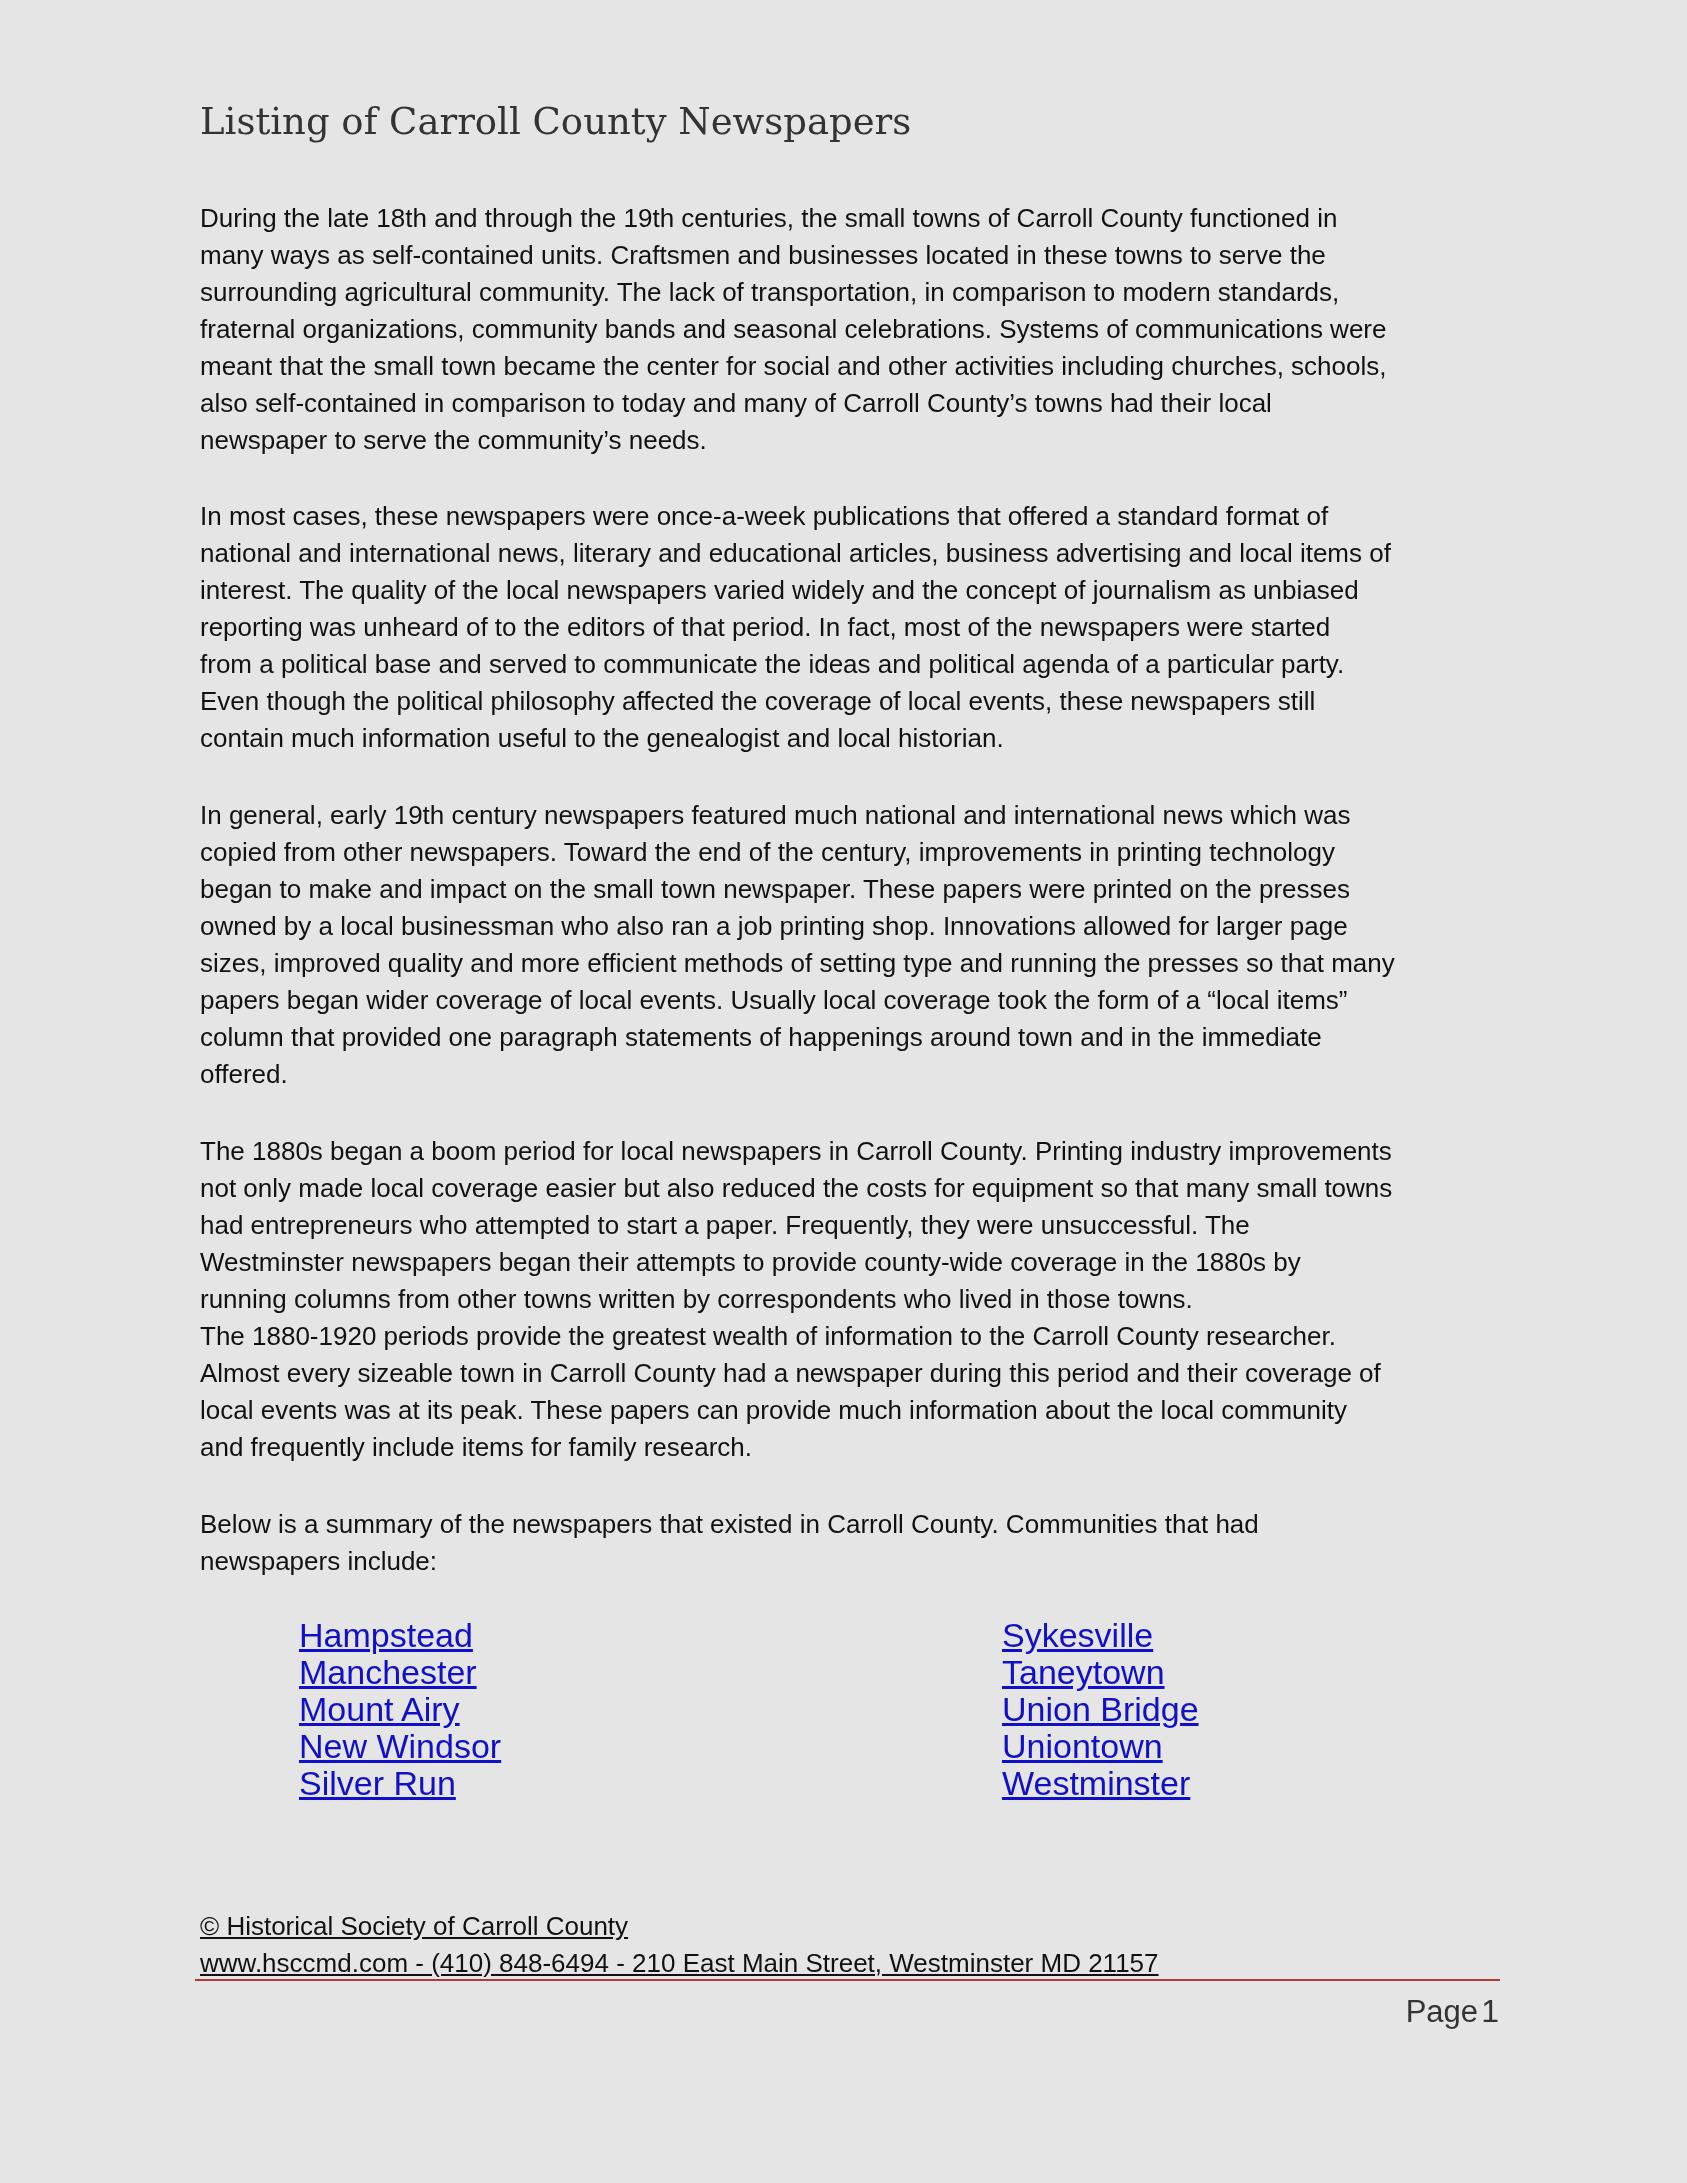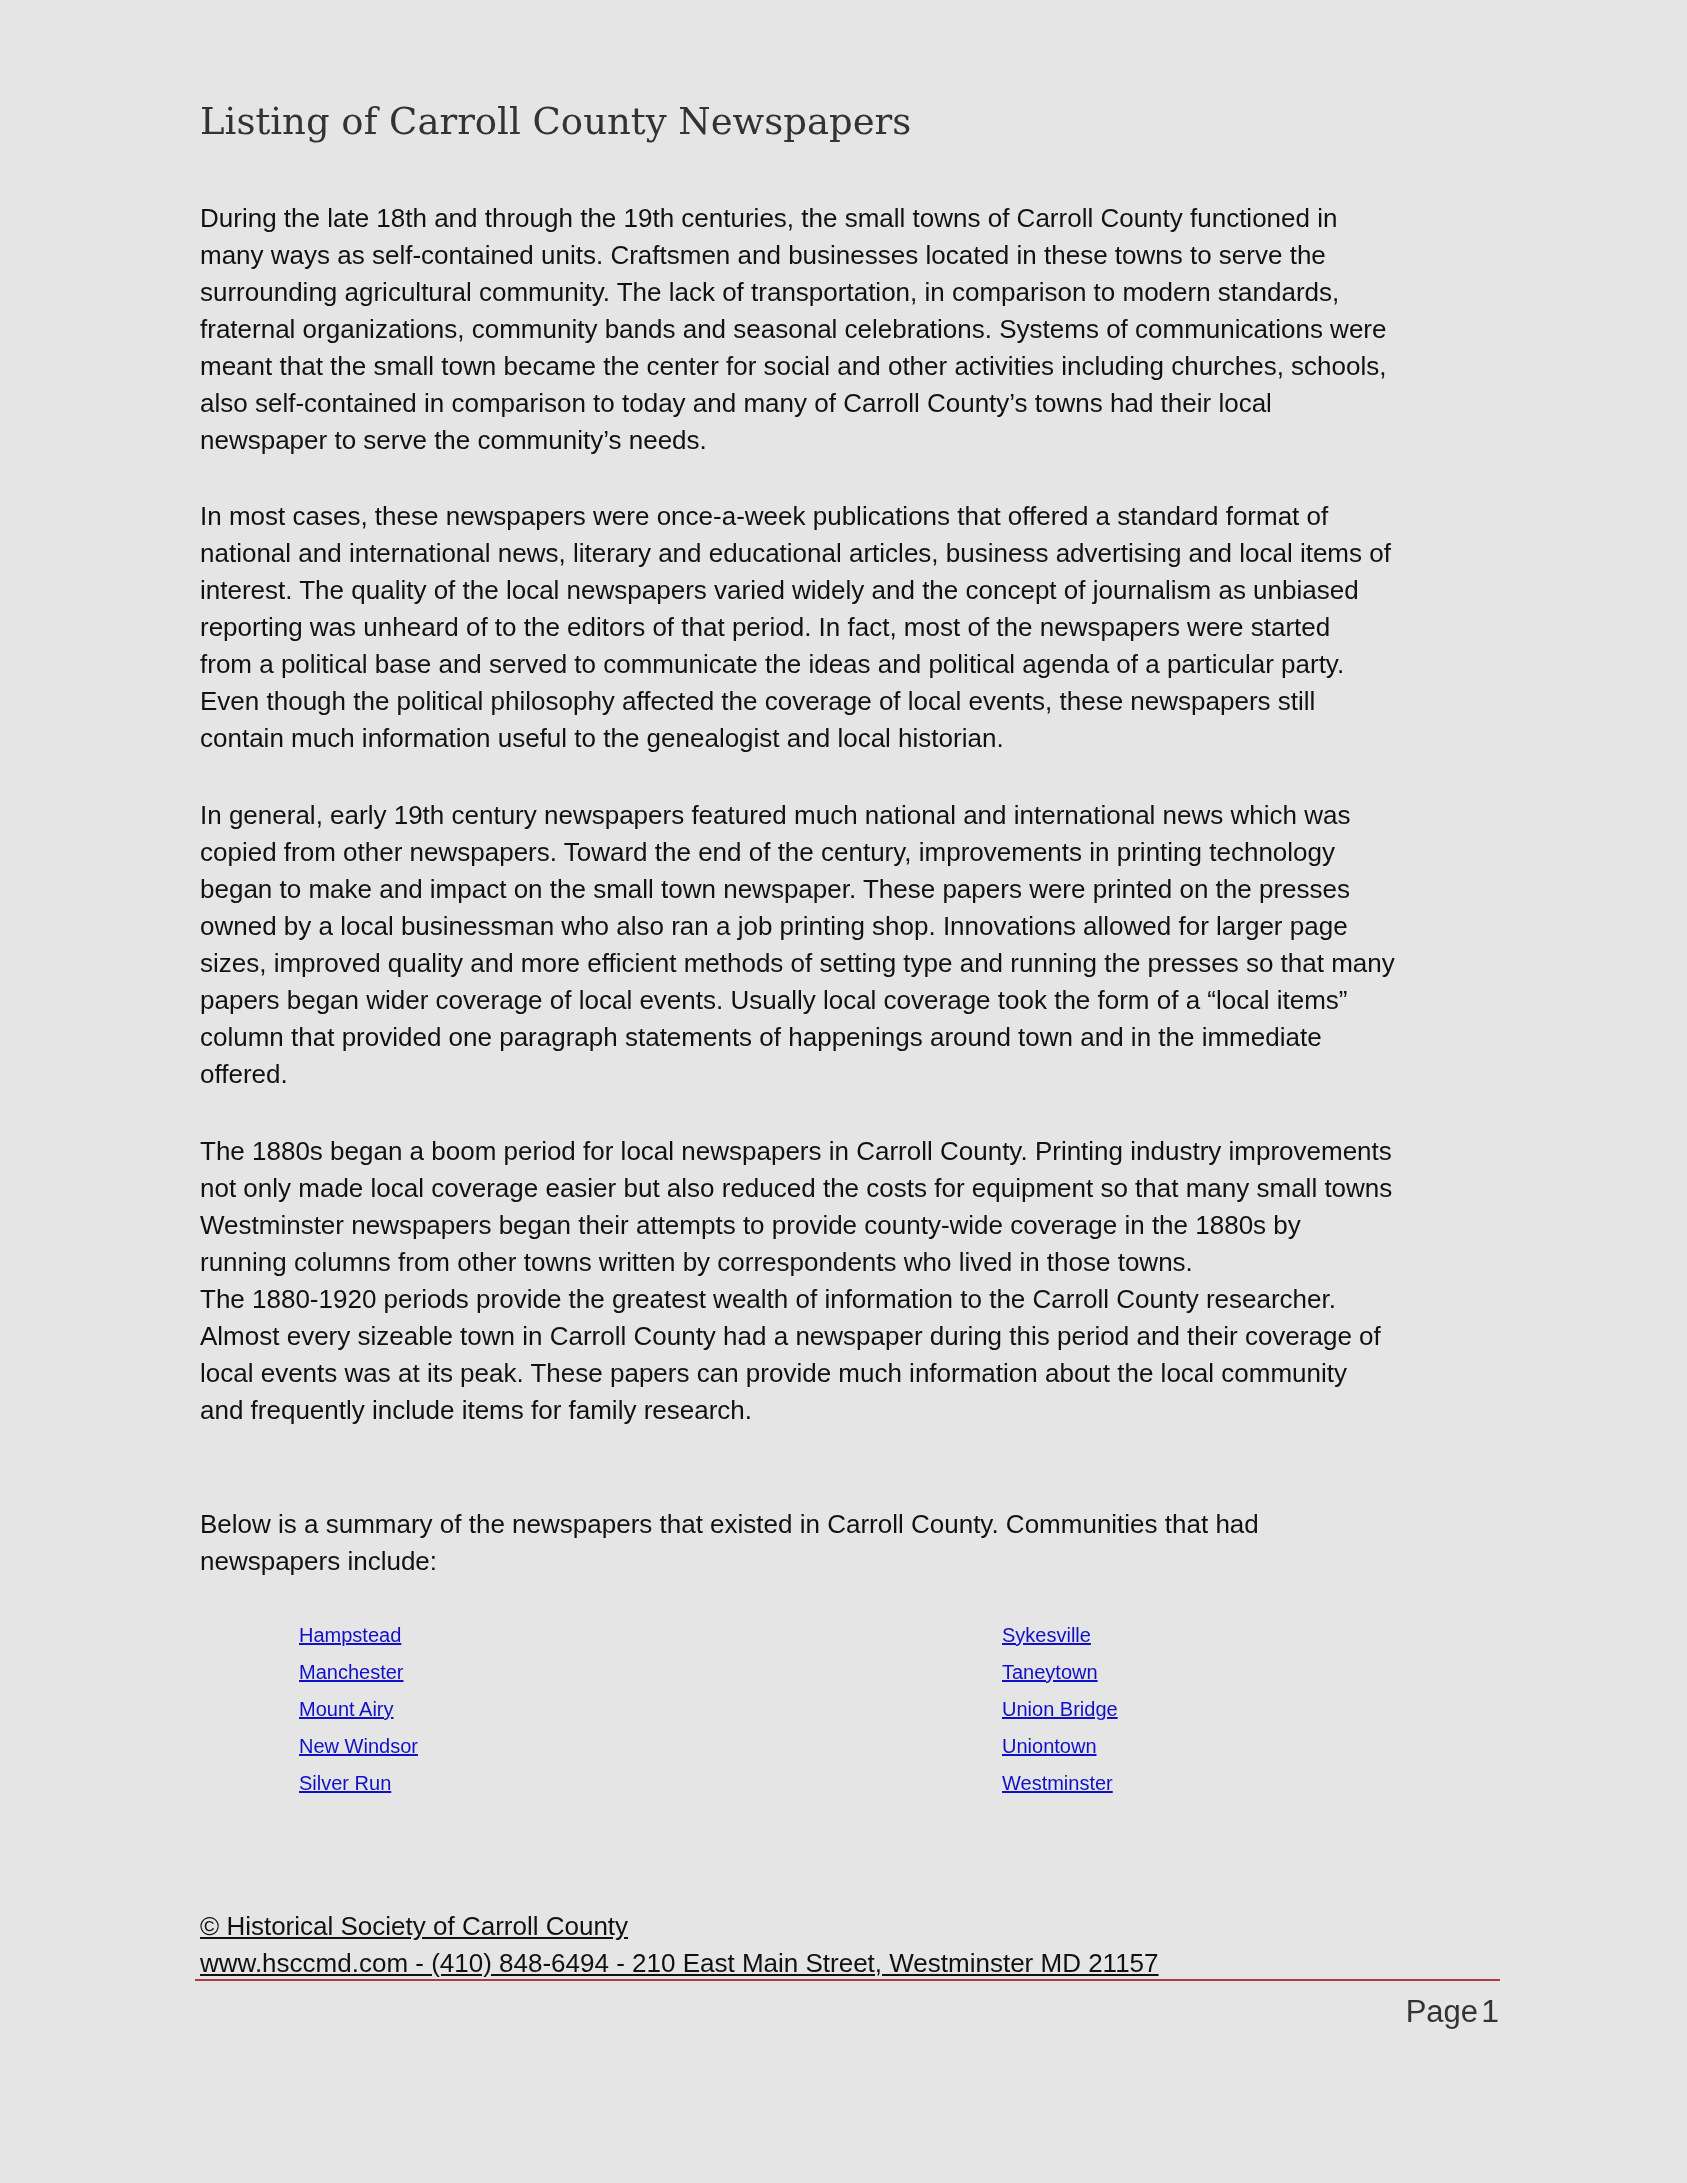--- a/index.html
+++ b/index.html
@@ -22,21 +22,21 @@
   .p3 { top: 797px; }
   .p4 { top: 1133px; }
   .p5 { top: 1506px; }
   .links { position: absolute; top: 1617px; left: 0; width: 1687px; }
   .link-col { position: absolute; top: 0; }
   .link-col.left { left: 299px; }
   .link-col.right { left: 1002px; }
   .town-link {
     display: block; color: #1010c8; text-decoration: underline;
     font-family: "Liberation Sans", "DejaVu Sans", sans-serif;
-    font-size: 20px; line-height: 37px; cursor: pointer;
+    font-size: 34px; line-height: 37px; cursor: pointer;
   }
   .footer { position: absolute; left: 200px; top: 1908px; width: 1307px;
     font-family: "Liberation Sans", "DejaVu Sans", sans-serif; font-size: 26px; line-height: 37px; color: #111; }
   .footer .line { display: block; white-space: nowrap; text-decoration: underline; }
   .rule { position: absolute; left: 195px; top: 1979px; width: 1305px; height: 2.1px; background: #b03a3a; }
   .page-num { position: absolute; right: 188px; top: 1993px;
     font-family: "Liberation Sans", "DejaVu Sans", sans-serif; color: #333; }
   .page-num .lbl { font-size: 31px; }
   .page-num .num { font-size: 32px; }
 </style>
@@ -73,20 +73,21 @@
     <span class="line">owned by a local businessman who also ran a job printing shop.   Innovations allowed for larger page</span>
     <span class="line">sizes, improved quality and more efficient methods of setting type and running the presses so that many</span>
     <span class="line">papers began wider coverage of local events.  Usually local coverage took the form of a “local items”</span>
     <span class="line">column that provided one paragraph statements of happenings around town and in the immediate</span>
     <span class="line">offered.</span>
   </div>
 
   <div class="body-text p4">
     <span class="line">The 1880s began a boom period for local newspapers in Carroll County.  Printing industry improvements</span>
     <span class="line">not only made local coverage easier but also reduced the costs for equipment so that many small towns</span>
+    <span class="line">had entrepreneurs who attempted to start a paper.  Frequently, they were unsuccessful.  The</span>
     <span class="line">Westminster newspapers began their attempts to provide county-wide coverage in the 1880s by</span>
     <span class="line">running columns from other towns written by correspondents who lived in those towns.</span>
     <span class="line">The 1880-1920 periods provide the greatest wealth of information to the Carroll County researcher.</span>
     <span class="line">Almost every sizeable town in Carroll County had a newspaper during this period and their coverage of</span>
     <span class="line">local events was at its peak.  These papers can provide much information about the local community</span>
     <span class="line">and frequently include items for family research.</span>
   </div>
 
   <div class="body-text p5">
     <span class="line">Below is a summary of the newspapers that existed in Carroll County.  Communities that had</span>

